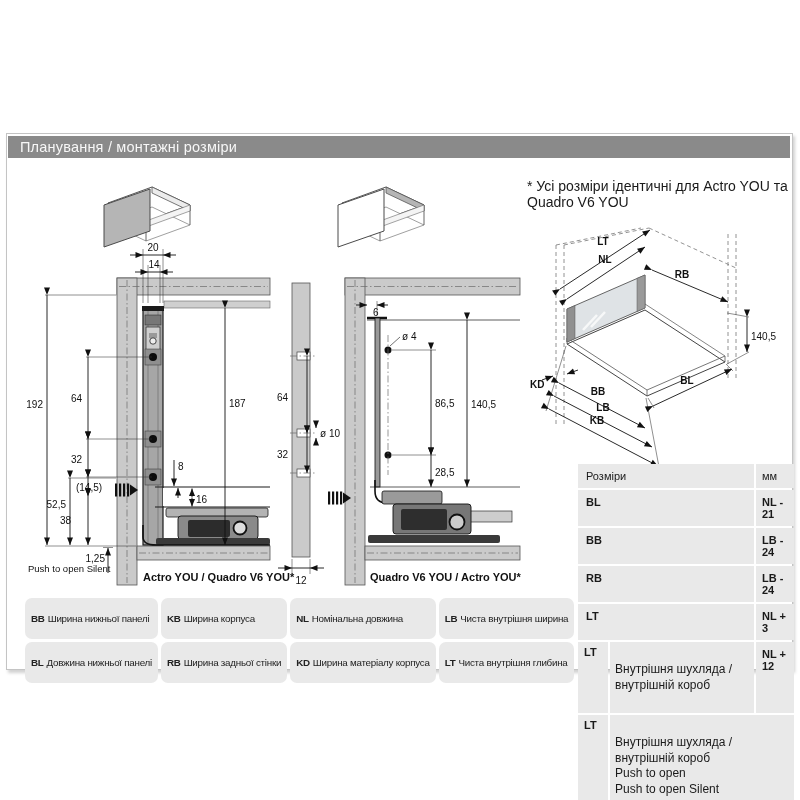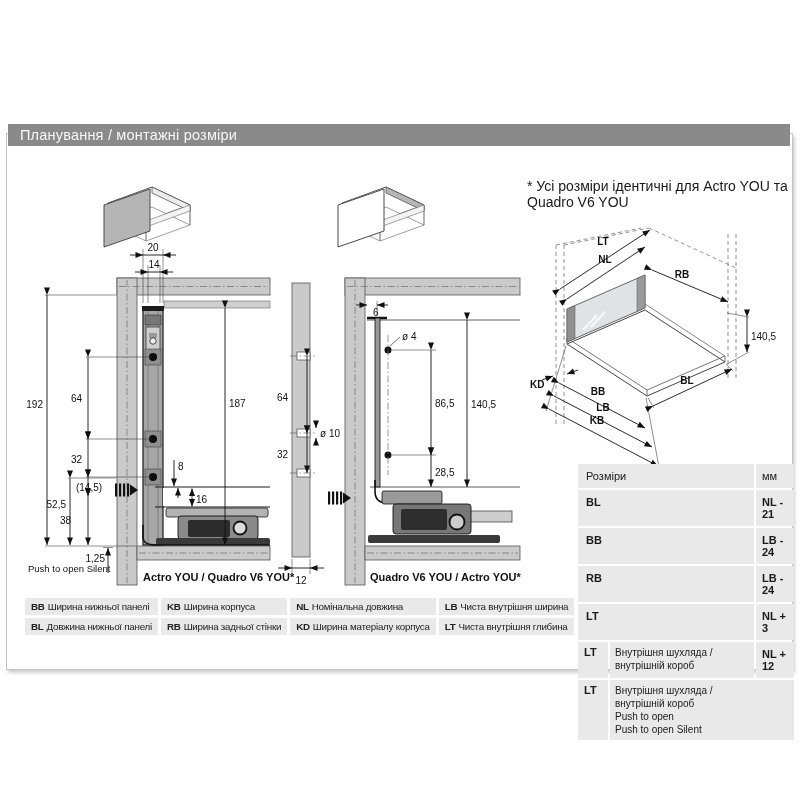--- a/index.html
+++ b/index.html
@@ -1,41 +1,41 @@
 <!DOCTYPE html>
 <html><head>
 <meta charset="utf-8">
 <style>
   html,body{margin:0;padding:0;background:#ffffff;}
   body{width:800px;height:800px;position:relative;font-family:"Liberation Sans",sans-serif;color:#1a1a1a;overflow:hidden;}
   .frame{position:absolute;left:6px;top:133px;width:785px;height:535px;border:1px solid #c4c4c4;background:#fff;box-shadow:2px 3px 3px rgba(0,0,0,0.18);}
-  .titlebar{position:absolute;left:8px;top:124px;width:782px;height:22px;background:#8a8a8a;color:#f7f7f7;font-size:14.5px;line-height:22px;padding-left:12px;box-sizing:border-box;letter-spacing:0.2px;}
+  .titlebar{position:absolute;left:8px;top:136px;width:782px;height:22px;background:#8a8a8a;color:#f7f7f7;font-size:14.5px;line-height:22px;padding-left:12px;box-sizing:border-box;letter-spacing:0.2px;}
   .note{position:absolute;left:527px;top:178px;font-size:14px;color:#1a1a1a;}
   svg{position:absolute;overflow:visible;}
   svg text{font-family:"Liberation Sans",sans-serif;fill:#111;font-size:10px;}
   text.cap{font-weight:bold;font-size:11px;}
   text.small{font-size:9.5px;}
   .dim{stroke:#111;stroke-width:0.9;fill:none;}
   .ext{stroke:#333;stroke-width:0.55;fill:none;}
   .cl{stroke:#6a6a6a;stroke-width:0.7;stroke-dasharray:7 2.5 1.5 2.5;fill:none;}
   .band{fill:#cacaca;stroke:#555;stroke-width:0.8;}
   .dash{stroke:#777;stroke-width:0.8;stroke-dasharray:4 3;fill:none;}
   
   .stable{position:absolute;left:578px;top:464px;width:216px;font-size:11px;}
   .st-row{display:flex;column-gap:2px;margin-bottom:2px;}
   .st-cell{background:#e9e9e9;padding:6px 8px;box-sizing:border-box;}
   .st-main{flex:1;}
   .st-val{width:38px;font-weight:bold;padding:6px 6px;}
   .st-head .st-val{font-weight:normal;}
   .st-code{font-weight:bold;}
   .st-codecol{width:30px;padding:4px 6px;}
-  .st-desc{flex:1;font-size:10px;line-height:1.3;white-space:pre-line;padding:4px 5px;}
+  .st-desc{flex:1;font-size:12px;line-height:1.3;white-space:pre-line;padding:20px 5px;}
   
   .legend{position:absolute;left:25px;top:598px;width:510px;display:grid;grid-template-columns:repeat(4,1fr);gap:3px;font-size:9.8px;letter-spacing:-0.25px;}
-  .lg-cell{background:#e9e9e9;padding:3px 6px;white-space:nowrap;color:#222;}
+  .lg-cell{background:#e9e9e9;padding:15px 6px;white-space:nowrap;color:#222;border-radius:7px;}
   .lg-cell b{margin-right:3px;}
 </style>
 </head>
 <body>
 
 <div class="frame"></div>
 <div class="titlebar">Планування / монтажні розміри</div>
 <div class="note">* Усі розміри ідентичні для Actro YOU та Quadro V6 YOU</div>
 
 <svg style="left:20px;top:175px;" width="260" height="418" viewBox="0 0 260 418">

